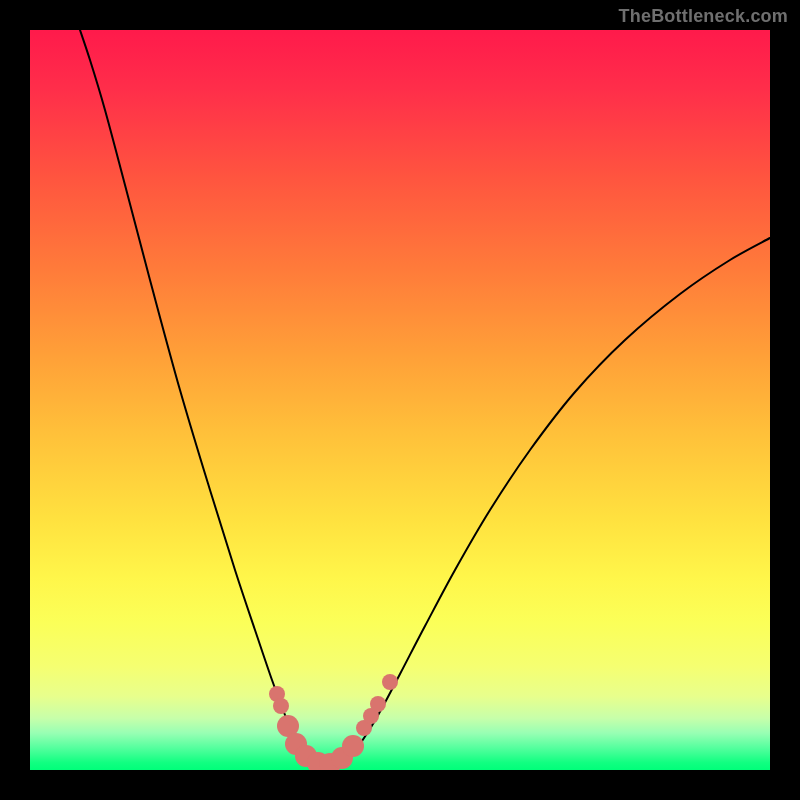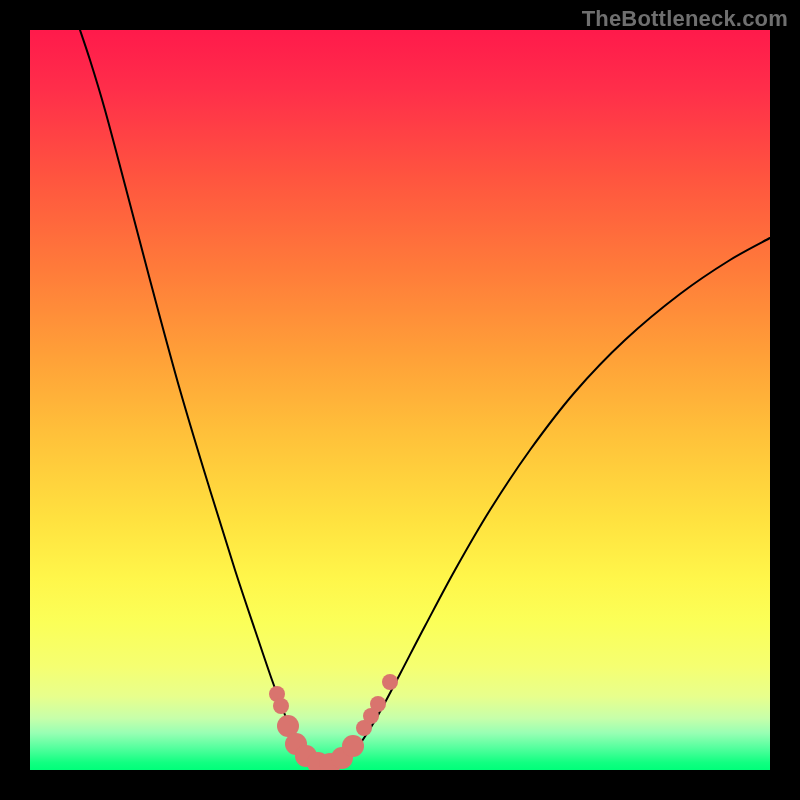--- a/index.html
+++ b/index.html
@@ -42,21 +42,21 @@
       #55ff9e 97%,
       #11ff81 99%,
       #00ff7a 100%
     );
   }
   .watermark {
     position: absolute;
     top: 6px;
     right: 12px;
     font-family: Arial, Helvetica, sans-serif;
-    font-size: 22px;
+    font-size: 18px;
     font-weight: 600;
     color: #6f6f6f;
     letter-spacing: 0.2px;
     -webkit-user-select: none;
     user-select: none;
   }
   svg {
     position: absolute;
     left: 0;
     top: 0;

